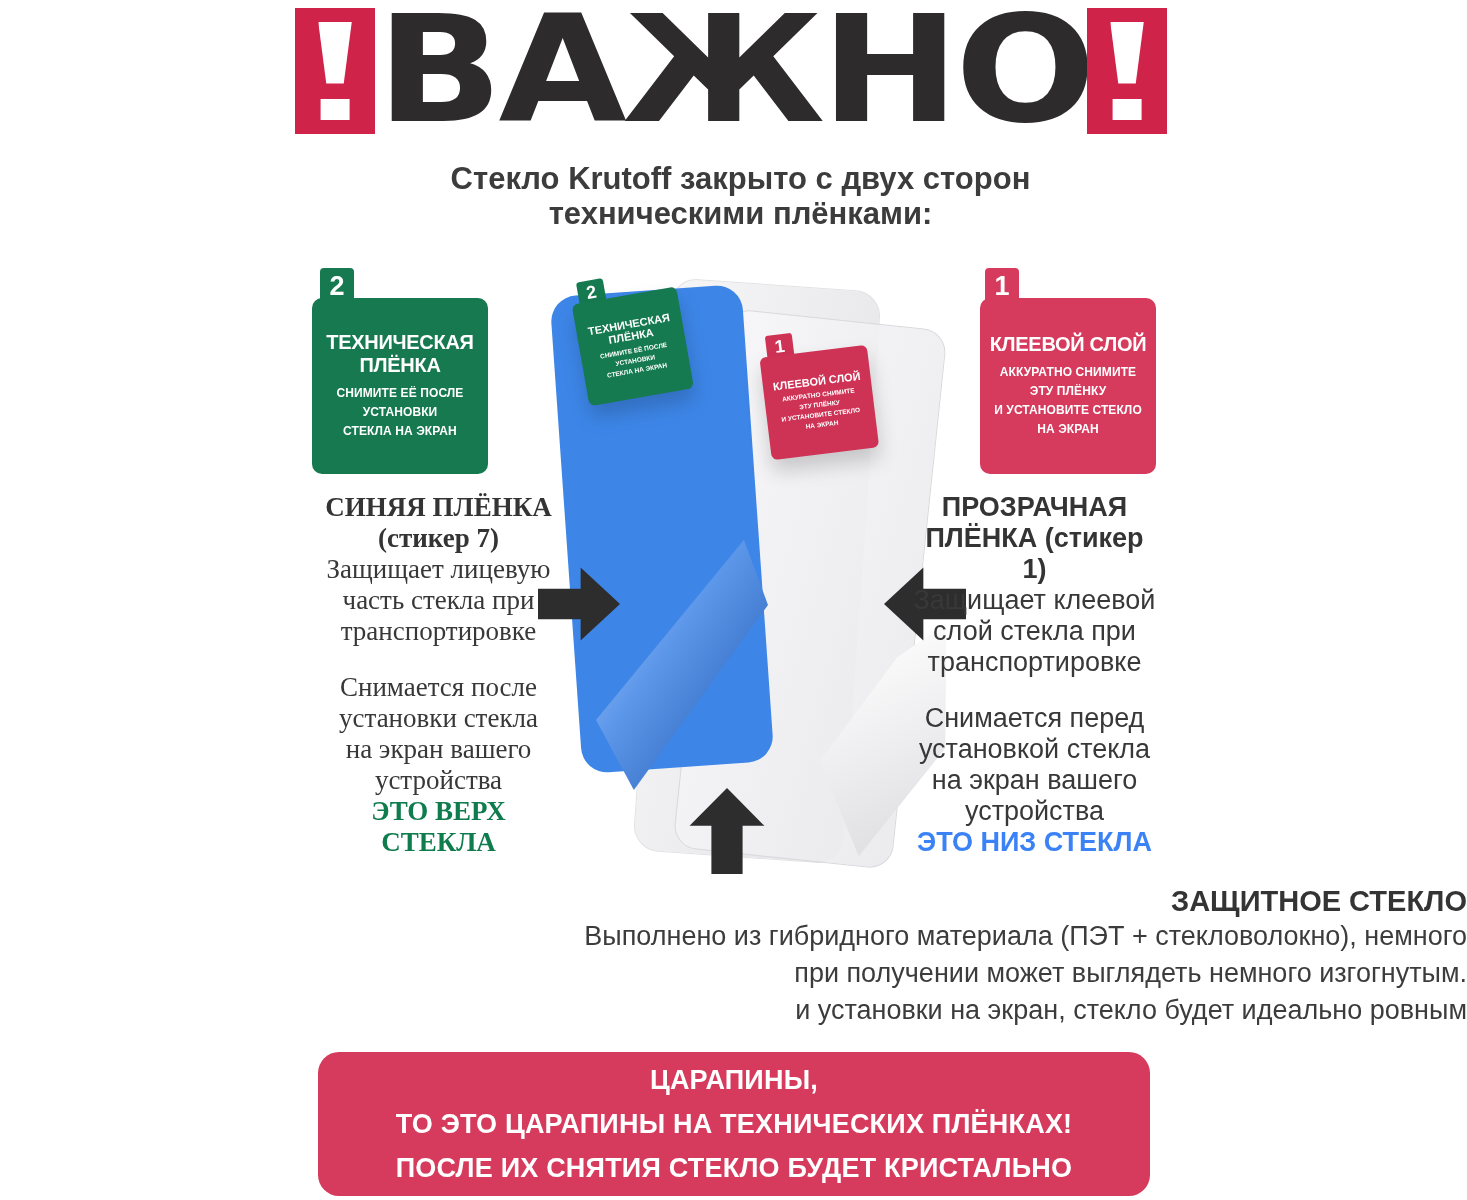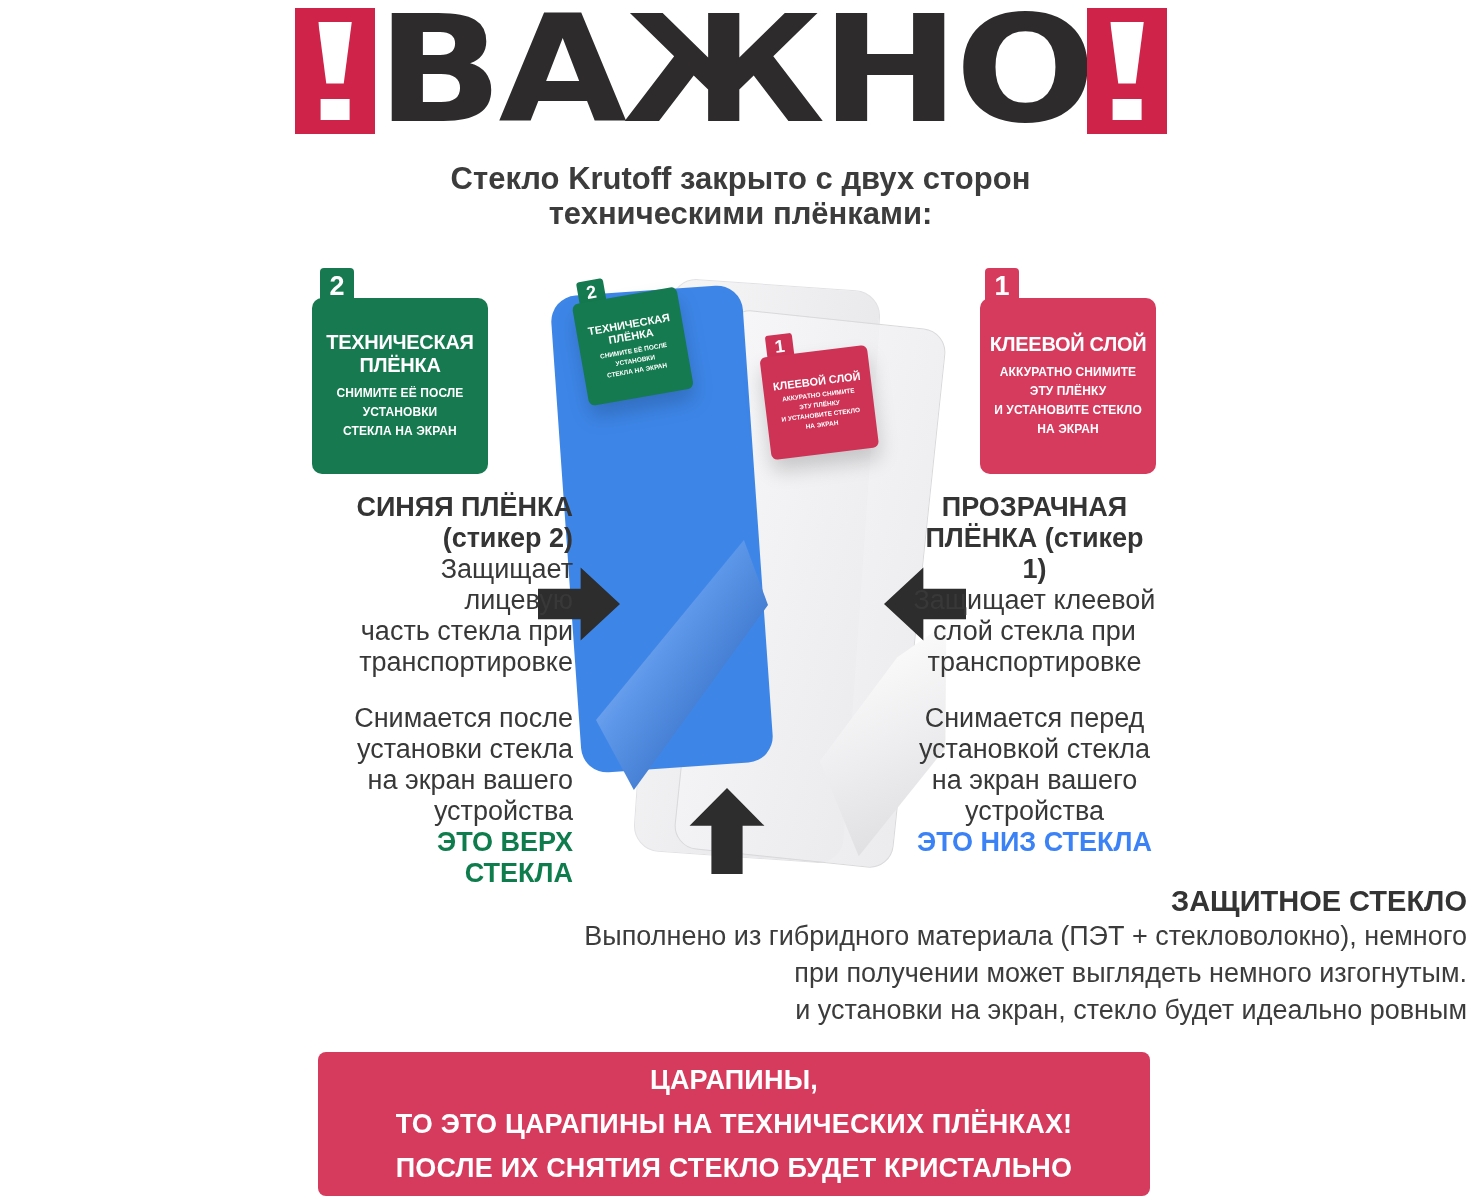--- a/index.html
+++ b/index.html
@@ -70,33 +70,33 @@
   
   .arrow{position:absolute;background:#2d2d2d;z-index:9;}
   .arrow-right{left:538px;top:566px;width:82px;height:76px;
     clip-path:polygon(0 30%,52% 30%,52% 2%,100% 50%,52% 98%,52% 70%,0 70%);}
   .arrow-left{left:884px;top:566px;width:82px;height:76px;
     clip-path:polygon(100% 30%,48% 30%,48% 2%,0 50%,48% 98%,48% 70%,100% 70%);}
   .arrow-up{left:688px;top:788px;width:78px;height:86px;
     clip-path:polygon(50% 0,98% 44%,70% 44%,70% 100%,30% 100%,30% 44%,2% 44%);}
   
   .note{position:absolute;top:492px;width:245px;font-size:27px;line-height:31px;color:#383838;z-index:10;}
-  .note-left{left:328px;text-align:right;}
+  .note-left{left:316px;text-align:center;font-family:Liberation Serif, serif;}
   .note-right{right:310px;text-align:center;}
   .nt{font-weight:bold;color:#343434;}
   .note-gap{height:25px;}
   .hl-green{font-weight:bold;color:#0e7c4c;}
   .hl-red{font-weight:bold;color:#3b82f6;}
   
   .glass-caption{position:absolute;left:0;right:0;top:884px;text-align:right;z-index:10;}
   .gc-title{font-weight:bold;font-size:29px;line-height:34px;color:#343434;}
   .gc-line{font-size:27px;line-height:37px;color:#3c3c3c;}
   
   .banner{position:absolute;left:318px;top:1052px;width:832px;height:144px;
-    background:#d63a5c;border-radius:8px;color:#ffffff;
+    background:#d63a5c;border-radius:21px;color:#ffffff;
     display:flex;flex-direction:column;justify-content:center;text-align:center;
     font-weight:bold;font-size:27px;line-height:44px;letter-spacing:0.2px;z-index:10;}
 </style>
 </head>
 <body>
 
 <div class="poster">
 
   <div class="excl excl-left">
     <div class="excl-bar"></div>
@@ -174,21 +174,21 @@
       </div>
     </div>
   </div>
 
   <div class="arrow arrow-right"></div>
   <div class="arrow arrow-left"></div>
   <div class="arrow arrow-up"></div>
 
   <div class="note note-left">
     <div class="nt">СИНЯЯ ПЛЁНКА</div>
-    <div class="nt">(стикер 2)</div>
+    <div class="nt">(стикер 7)</div>
     <div>Защищает лицевую</div>
     <div>часть стекла при</div>
     <div>транспортировке</div>
     <div class="note-gap"></div>
     <div>Снимается после</div>
     <div>установки стекла</div>
     <div>на экран вашего</div>
     <div>устройства</div>
     <div class="hl-green">ЭТО ВЕРХ СТЕКЛА</div>
   </div>

